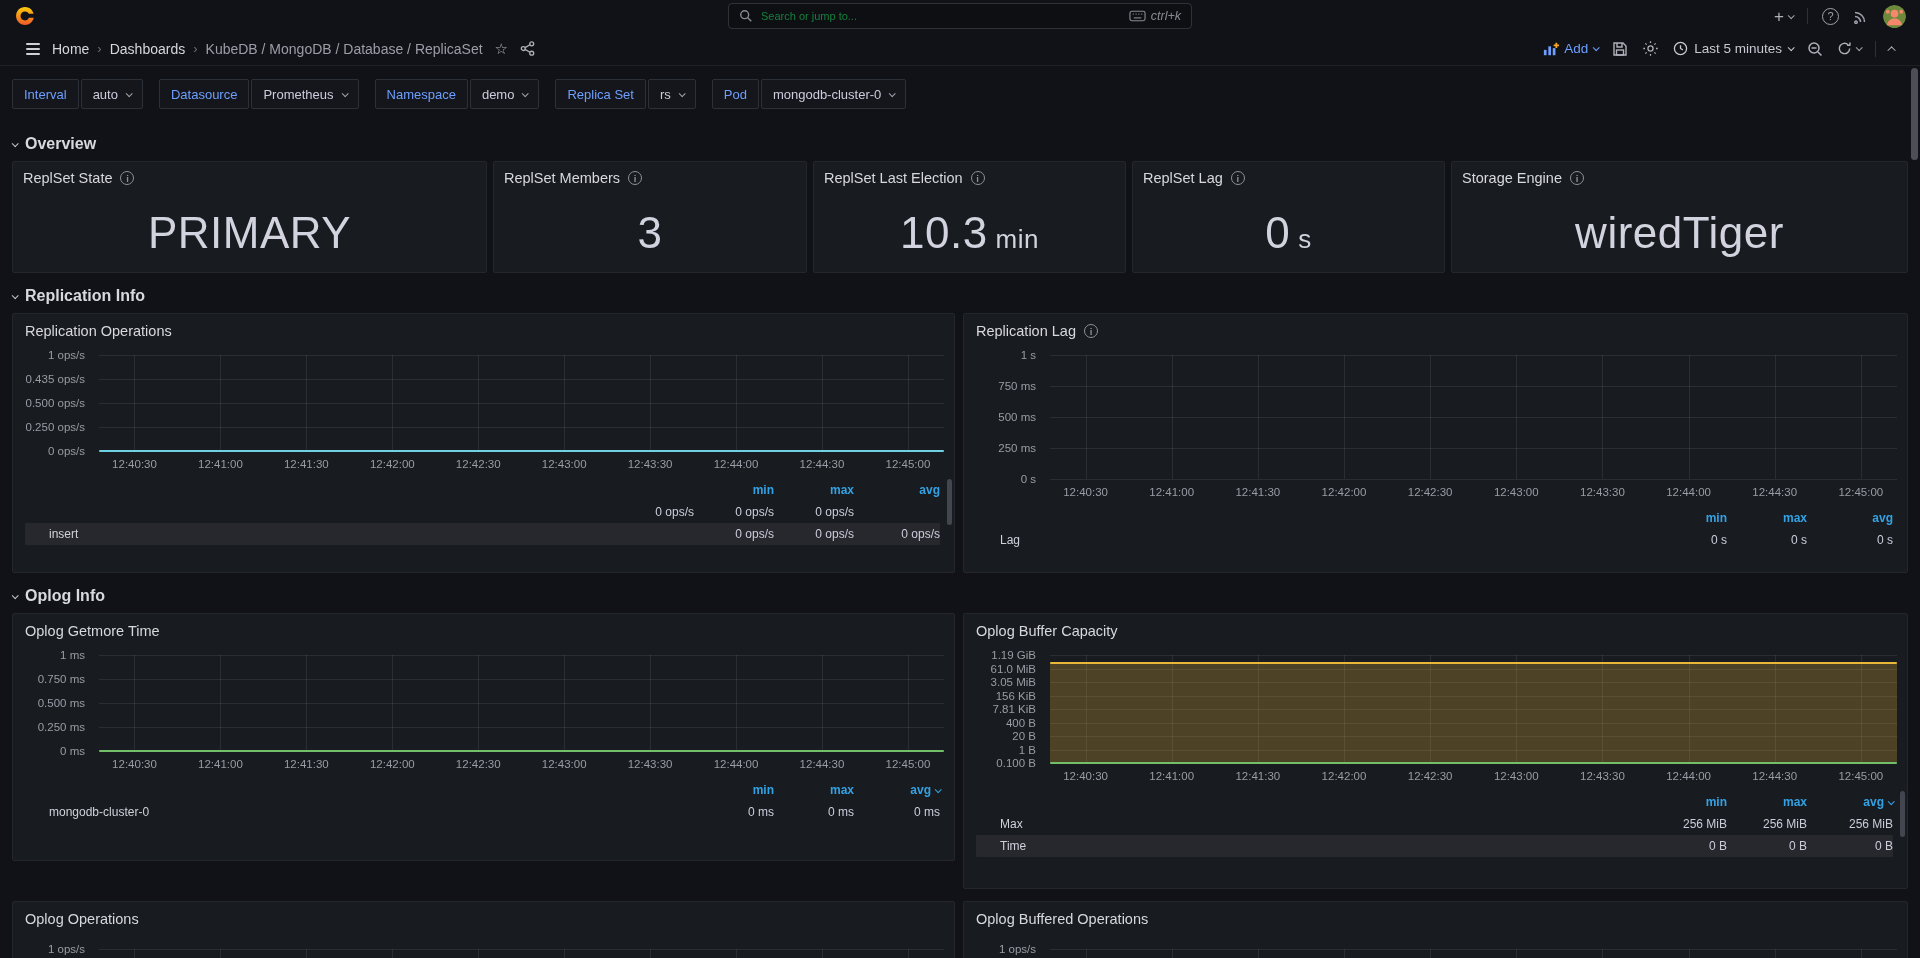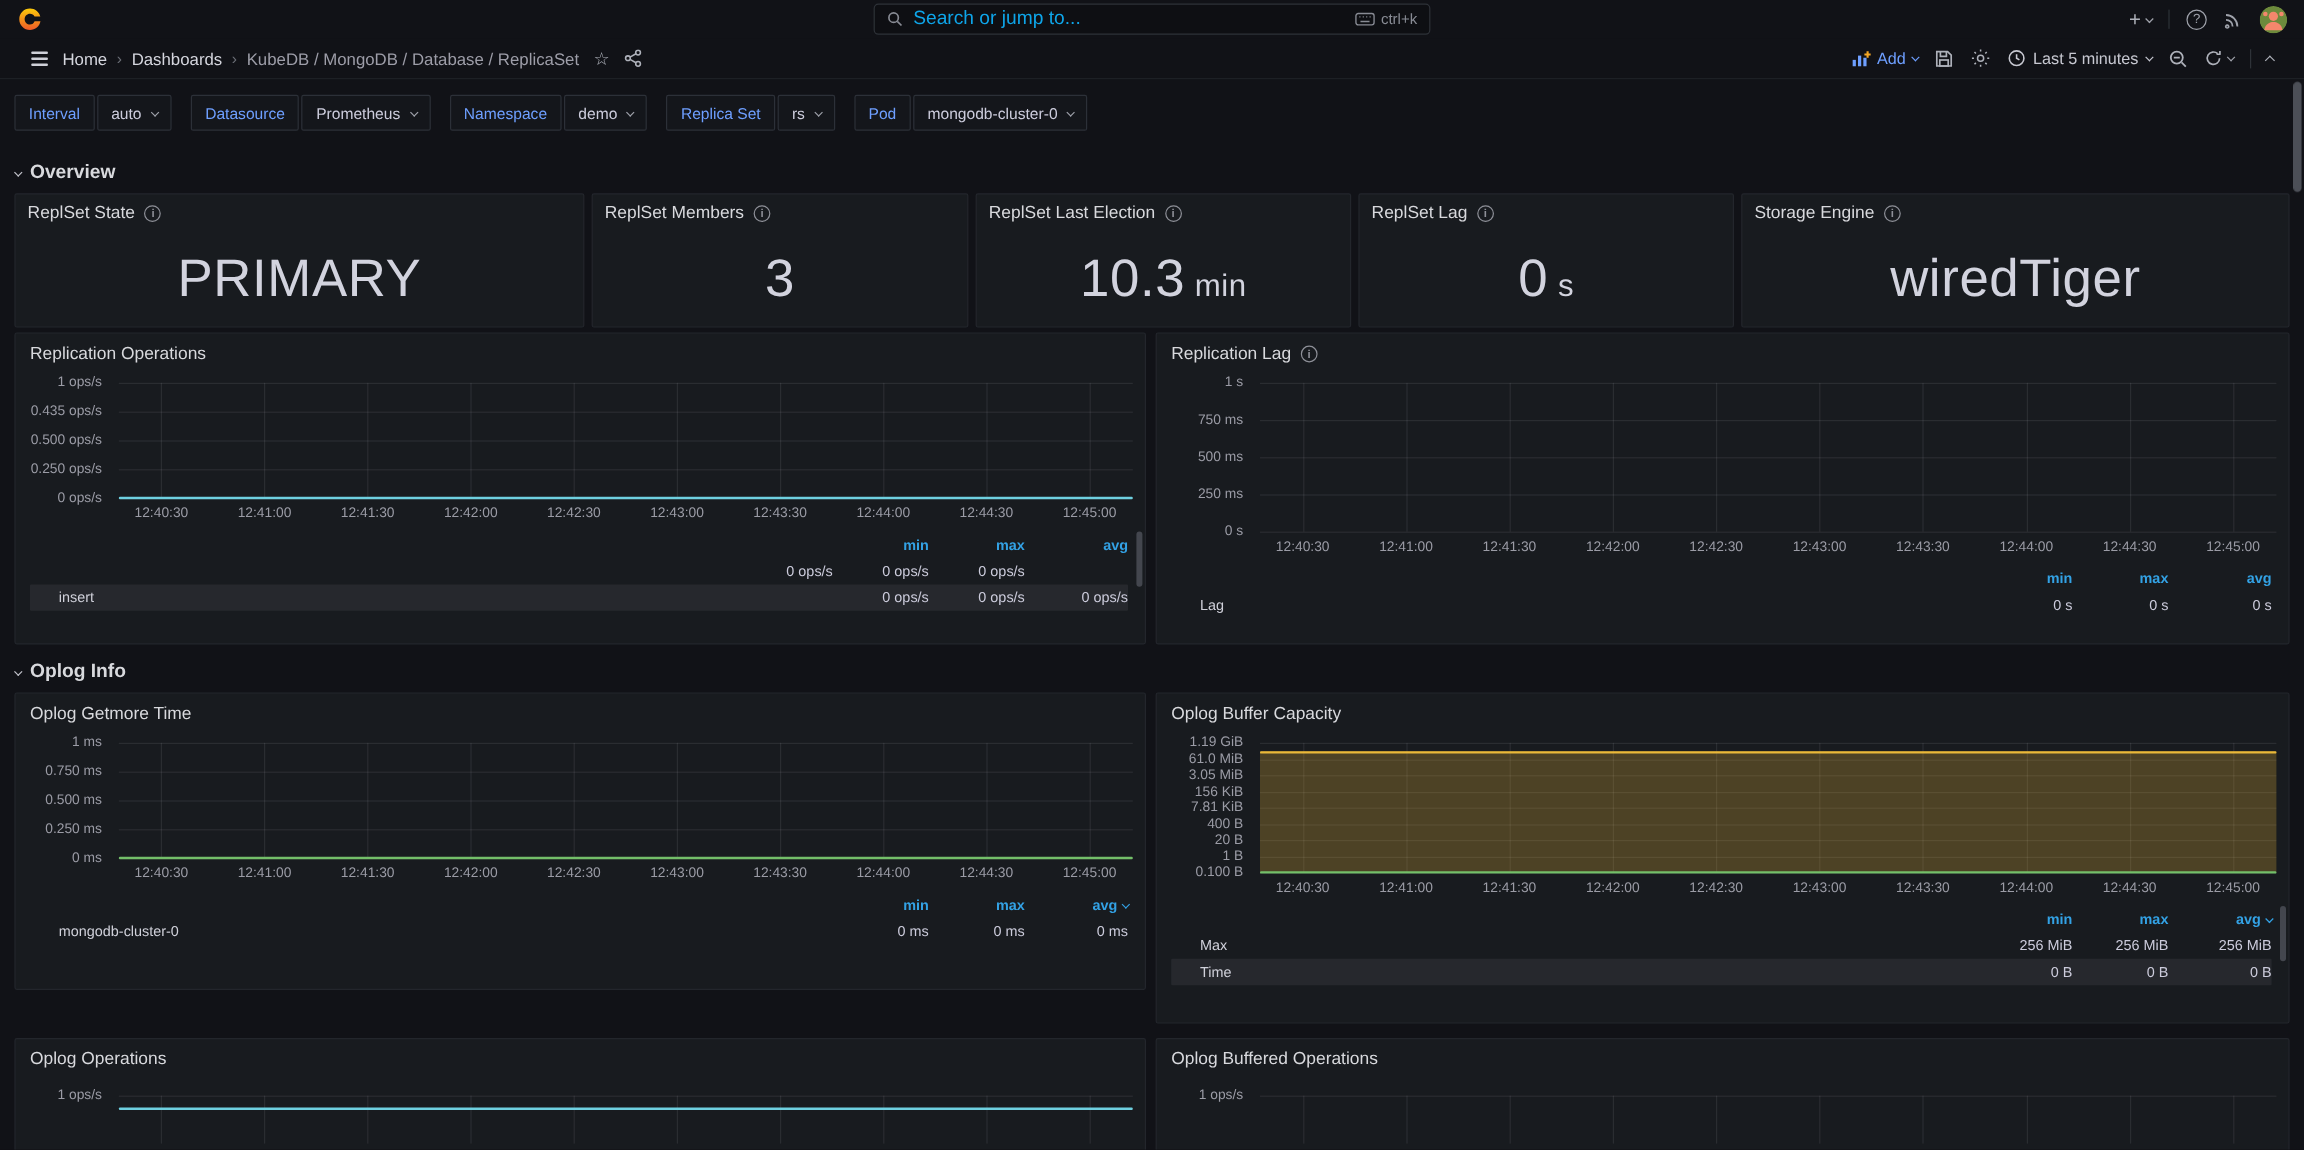--- a/index.html
+++ b/index.html
@@ -8,22 +8,22 @@
     font-family:"Liberation Sans", sans-serif; }
   svg { display:block; }
 
   
   .topbar { height:32px; display:flex; align-items:center; padding:0 14px;
     background:#111217; position:relative; }
   .logo { width:22px; height:22px; }
   .search-box { position:absolute; left:728px; top:3px; width:464px; height:26px;
     background:#0e0f13; border:1px solid #2e3238; border-radius:4px;
     display:flex; align-items:center; padding:0 10px; gap:8px; cursor:text; }
-  .search-ph { color:#0ea5e9; font-size:16px; flex:1; }
-  .kbd-hint { display:flex; align-items:center; gap:5px; color:#888b94; font-size:12.5px; }
+  .search-ph { color:#15803d; font-size:11px; flex:1; }
+  .kbd-hint { display:flex; align-items:center; gap:5px; color:#888b94; font-size:12.5px;font-style:italic; }
   .top-right { margin-left:auto; display:flex; align-items:center; gap:14px; color:#9fa2ab; }
   .tdivider { width:1px; height:16px; background:#2e3238; }
   .icon-btn { display:flex; align-items:center; gap:4px; color:#9fa2ab; cursor:pointer; }
   .plus-glyph { font-size:17px; line-height:1; color:#aeb1ba; }
   .help-circle { width:17px; height:17px; border:1.5px solid #9fa2ab; border-radius:50%;
     display:flex; align-items:center; justify-content:center; font-size:11px; }
   .avatar { width:23px; height:23px; border-radius:50%; overflow:hidden; }
 
   
   .navbar { height:34px; display:flex; align-items:center; padding:0 24px;
@@ -334,20 +334,24 @@
         <div class="stat-title">
           <span>Storage Engine</span>
           <span class="info-i">i</span>
         </div>
         <div class="stat-value">
           <span>wiredTiger</span>
         </div>
       </div>
     </div>
 
+  <div class="section-h">
+    <span class="chev sm"></span>
+    <span>Replication Info</span>
+  </div>
 
   <div class="charts-row">
     <div class="panel cpanel-l" style="height:260px">
         <div class="chart-title">
           <span>Replication Operations</span>
         </div>
         <div class="chart-area" style="height: 120px;">
           <div class="yaxis" style="height: 96px;">
             <span class="ytick" style="top: 0%;">1 ops/s</span>
             <span class="ytick" style="top: 25%;">0.435 ops/s</span>

